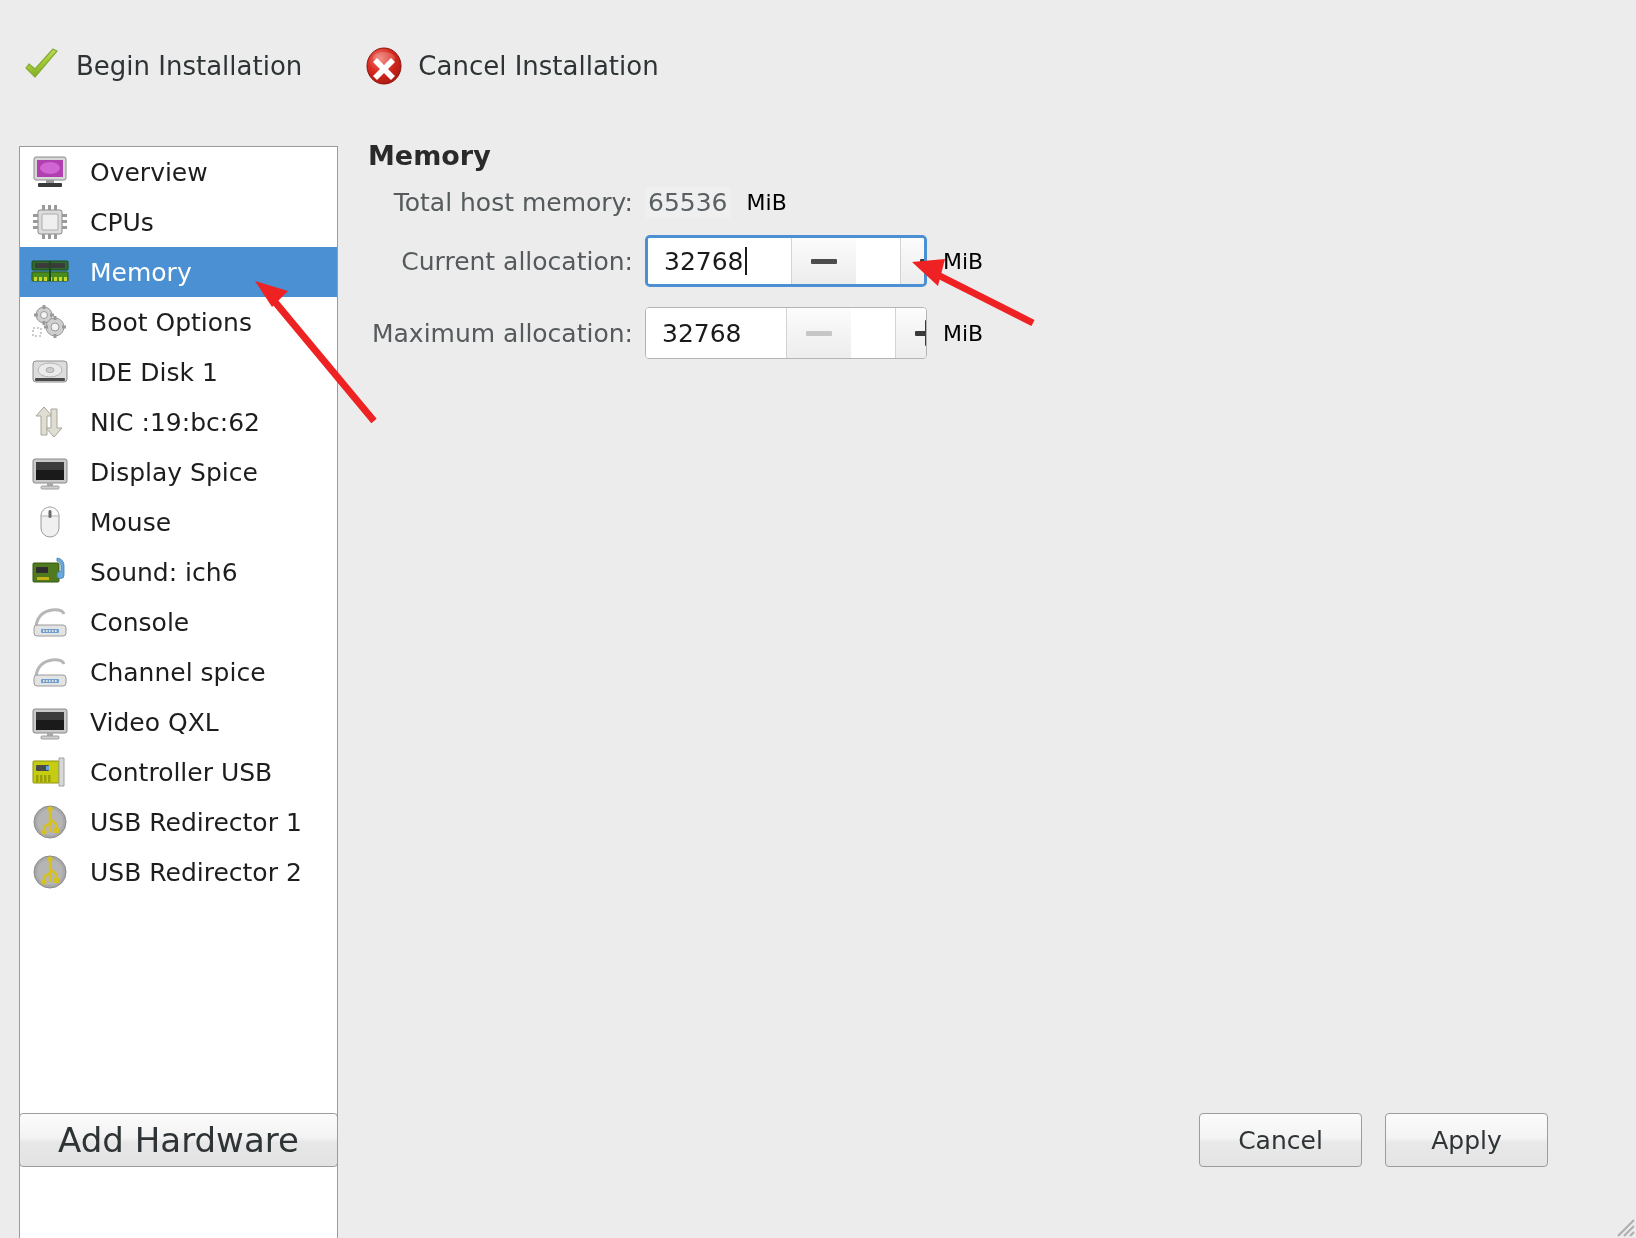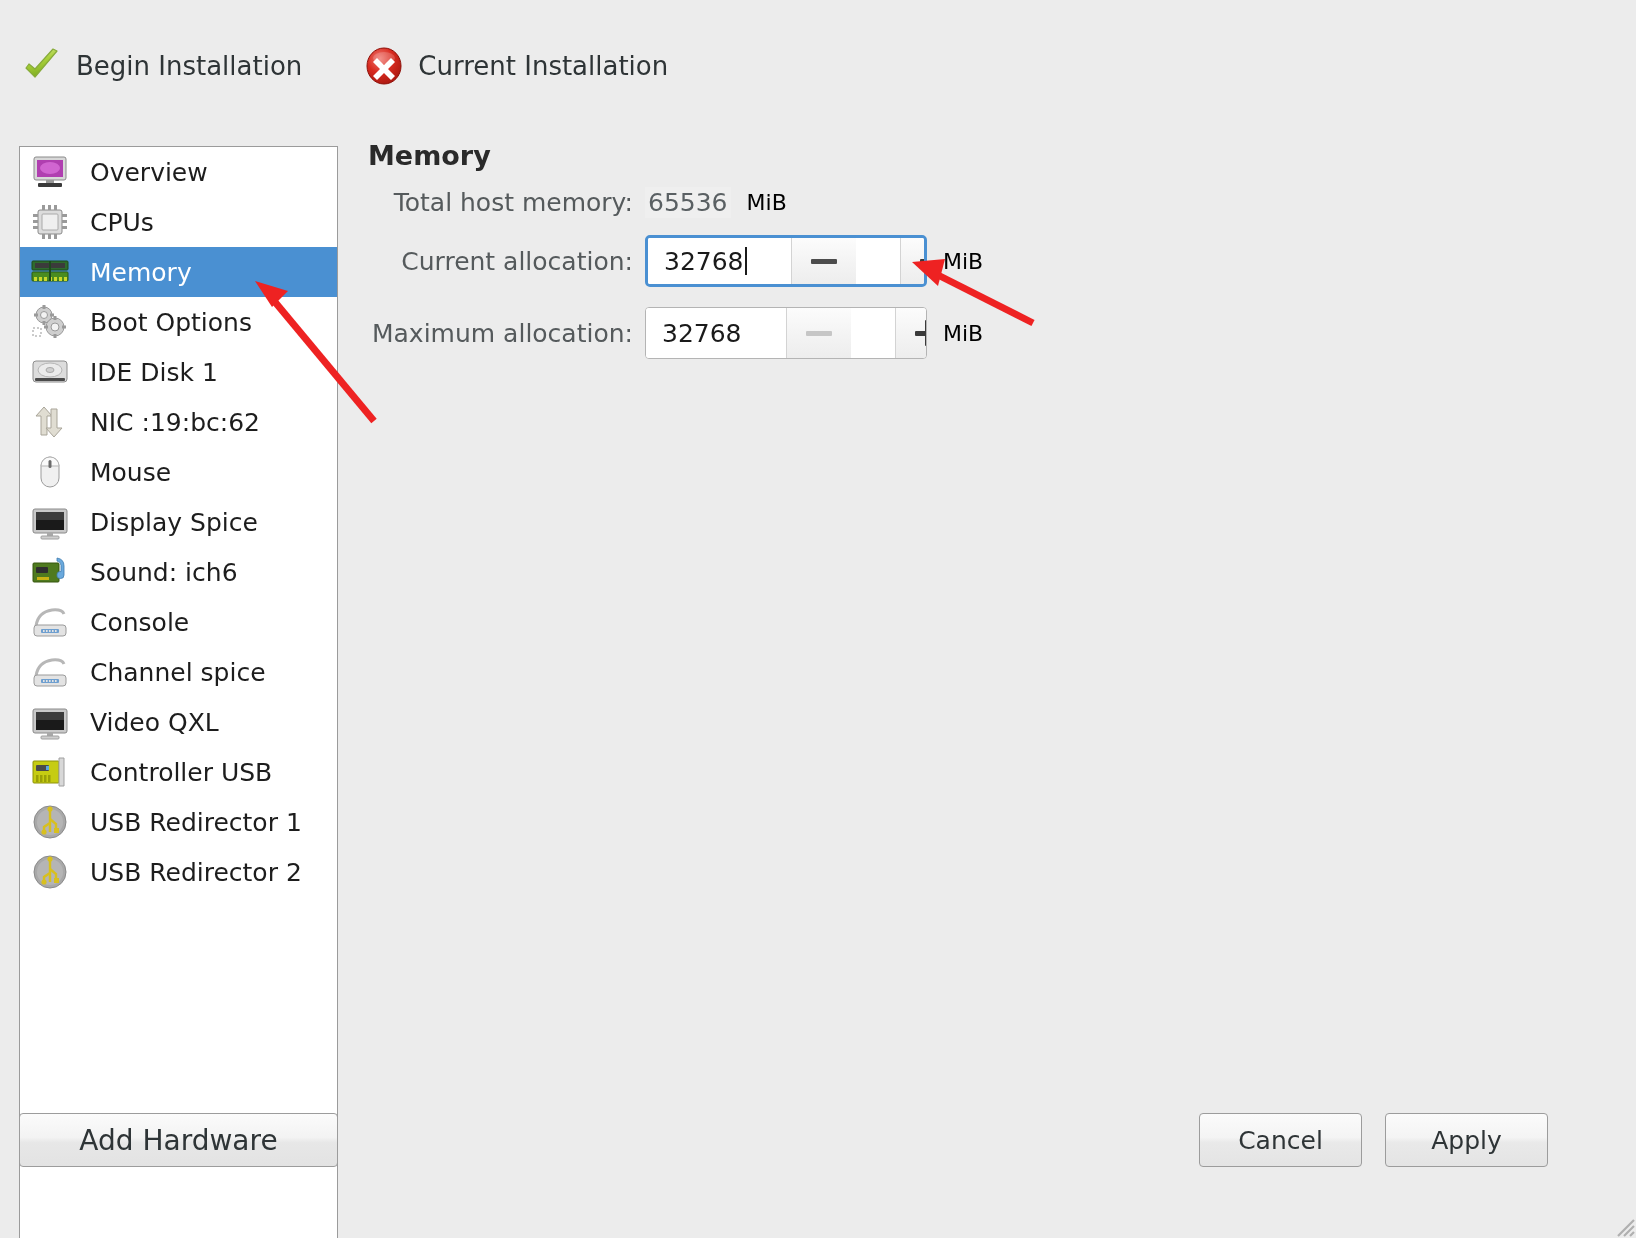--- a/index.html
+++ b/index.html
@@ -85,21 +85,21 @@
 
   
   .add-hw {
     position: absolute;
     left: 19px; top: 1113px;
     width: 319px; height: 54px;
     background: linear-gradient(to bottom, #fbfbfb 0%, #f3f3f3 45%, #e7e7e7 55%, #e3e3e3 100%);
     border: 1px solid #9c9c9c;
     border-radius: 4px;
     box-sizing: border-box;
-    font-size: 28px;
+    font-size: 34px;
     color: #2e3436;
     font-family: inherit;
     cursor: default;
   }
 
   
   .main {
     position: absolute;
     left: 360px; top: 140px;
     width: 1250px; height: 940px;
@@ -268,21 +268,21 @@
             <stop offset="0%" stop-color="#f07a72"></stop>
             <stop offset="45%" stop-color="#d82b20"></stop>
             <stop offset="100%" stop-color="#9c120b"></stop>
           </radialGradient>
         </defs>
         <ellipse cx="20" cy="20" rx="17" ry="18" fill="url(#gcan)" stroke="#8f1009" stroke-width="1"></ellipse>
         <ellipse cx="20" cy="12" rx="11" ry="6" fill="#ffffff" opacity="0.18"></ellipse>
         <path d="M13 12 L20 19 L27 12 L31 16 L24 23 L31 30 L27 34 L20 27 L13 34 L9 30 L16 23 L9 16 Z" fill="#ffffff"></path>
       </svg>
     </span>
-    <span class="tool-label">Current Installation</span>
+    <span class="tool-label">Cancel Installation</span>
   </div>
 
 </div>
 
 <div class="sidebar">
 
 <div class="hw-row">
       <span class="hw-icon">
         <svg width="40" height="40" viewBox="0 0 40 40">
           <rect x="4" y="5" width="32" height="23" rx="2" fill="#d8d8d8" stroke="#8a8a8a"></rect>
@@ -371,38 +371,38 @@
         <svg width="40" height="40" viewBox="0 0 40 40">
           <path d="M13 33 L13 14 L8 14 L16 5 L24 14 L19 14 L19 33 Z" fill="#e0ddd2" stroke="#a9a599" stroke-width="1" transform="translate(-2,0)"></path>
           <path d="M21 7 L21 26 L16 26 L24 35 L32 26 L27 26 L27 7 Z" fill="#e0ddd2" stroke="#a9a599" stroke-width="1"></path>
         </svg>
       </span>
       <span class="hw-label">NIC :19:bc:62</span>
     </div>
     <div class="hw-row">
       <span class="hw-icon">
         <svg width="40" height="40" viewBox="0 0 40 40">
-          <rect x="11" y="5" width="18" height="30" rx="9" fill="#f0f0f0" stroke="#9b9b9b"></rect>
-          <path d="M11 14 a9 9 0 0 1 18 0 Z" fill="#fafafa" stroke="#b5b5b5"></path>
-          <rect x="18.5" y="8" width="3" height="8" rx="1.5" fill="#6a6a6a"></rect>
-        </svg>
-      </span>
-      <span class="hw-label">Mouse</span>
-    </div>
-    <div class="hw-row">
-      <span class="hw-icon">
-        <svg width="40" height="40" viewBox="0 0 40 40">
           <rect x="3" y="7" width="34" height="24" rx="2" fill="#c9c9c9" stroke="#8a8a8a"></rect>
           <rect x="6" y="10" width="28" height="18" fill="#1a1a1a"></rect>
           <rect x="6" y="10" width="28" height="8" fill="#3c3c3c"></rect>
           <rect x="17" y="31" width="6" height="3" fill="#a8a8a8"></rect>
           <rect x="11" y="34" width="18" height="3" rx="1" fill="#cfcfcf" stroke="#a0a0a0"></rect>
         </svg>
       </span>
       <span class="hw-label">Display Spice</span>
+    </div>
+    <div class="hw-row">
+      <span class="hw-icon">
+        <svg width="40" height="40" viewBox="0 0 40 40">
+          <rect x="11" y="5" width="18" height="30" rx="9" fill="#f0f0f0" stroke="#9b9b9b"></rect>
+          <path d="M11 14 a9 9 0 0 1 18 0 Z" fill="#fafafa" stroke="#b5b5b5"></path>
+          <rect x="18.5" y="8" width="3" height="8" rx="1.5" fill="#6a6a6a"></rect>
+        </svg>
+      </span>
+      <span class="hw-label">Mouse</span>
     </div>
     <div class="hw-row">
       <span class="hw-icon">
         <svg width="40" height="40" viewBox="0 0 40 40">
           <rect x="3" y="11" width="26" height="19" rx="1" fill="#4f7a1f" stroke="#37560f"></rect>
           <rect x="6" y="15" width="12" height="6" rx="1" fill="#2e2e2e"></rect>
           <g fill="#c9b314">
             <rect x="7" y="25" width="12" height="3"></rect>
           </g>
           <path d="M27 6 q7 1 7 8 l0 9 a3.5 3.5 0 1 1 -3 -3.4 l0 -6 q0 -4 -4 -4.6 Z" fill="#6aa9dd" stroke="#3f7cb0" stroke-width="0.8"></path>

